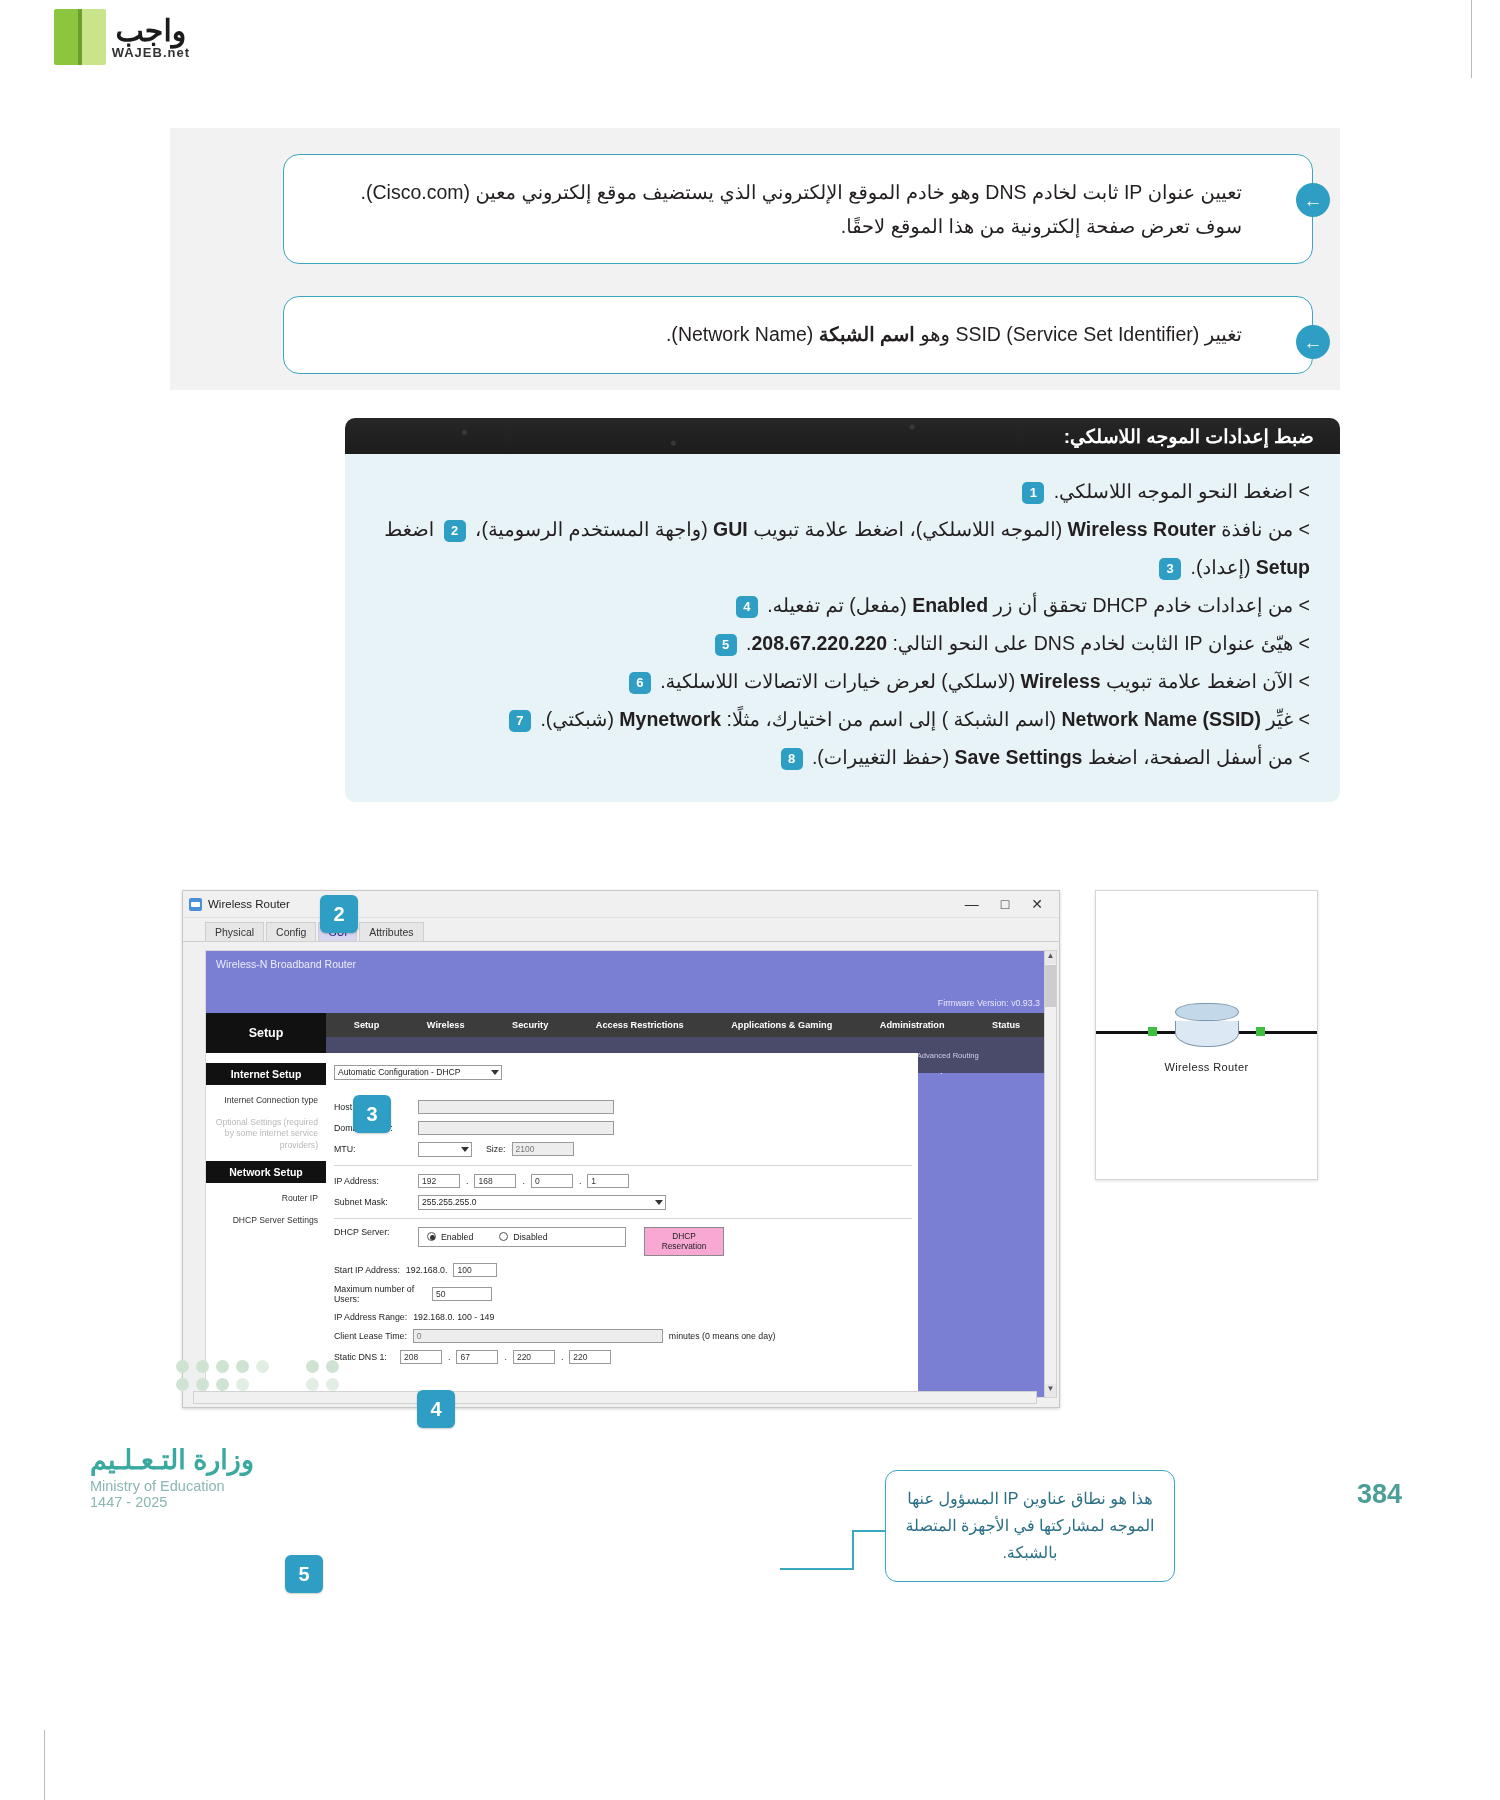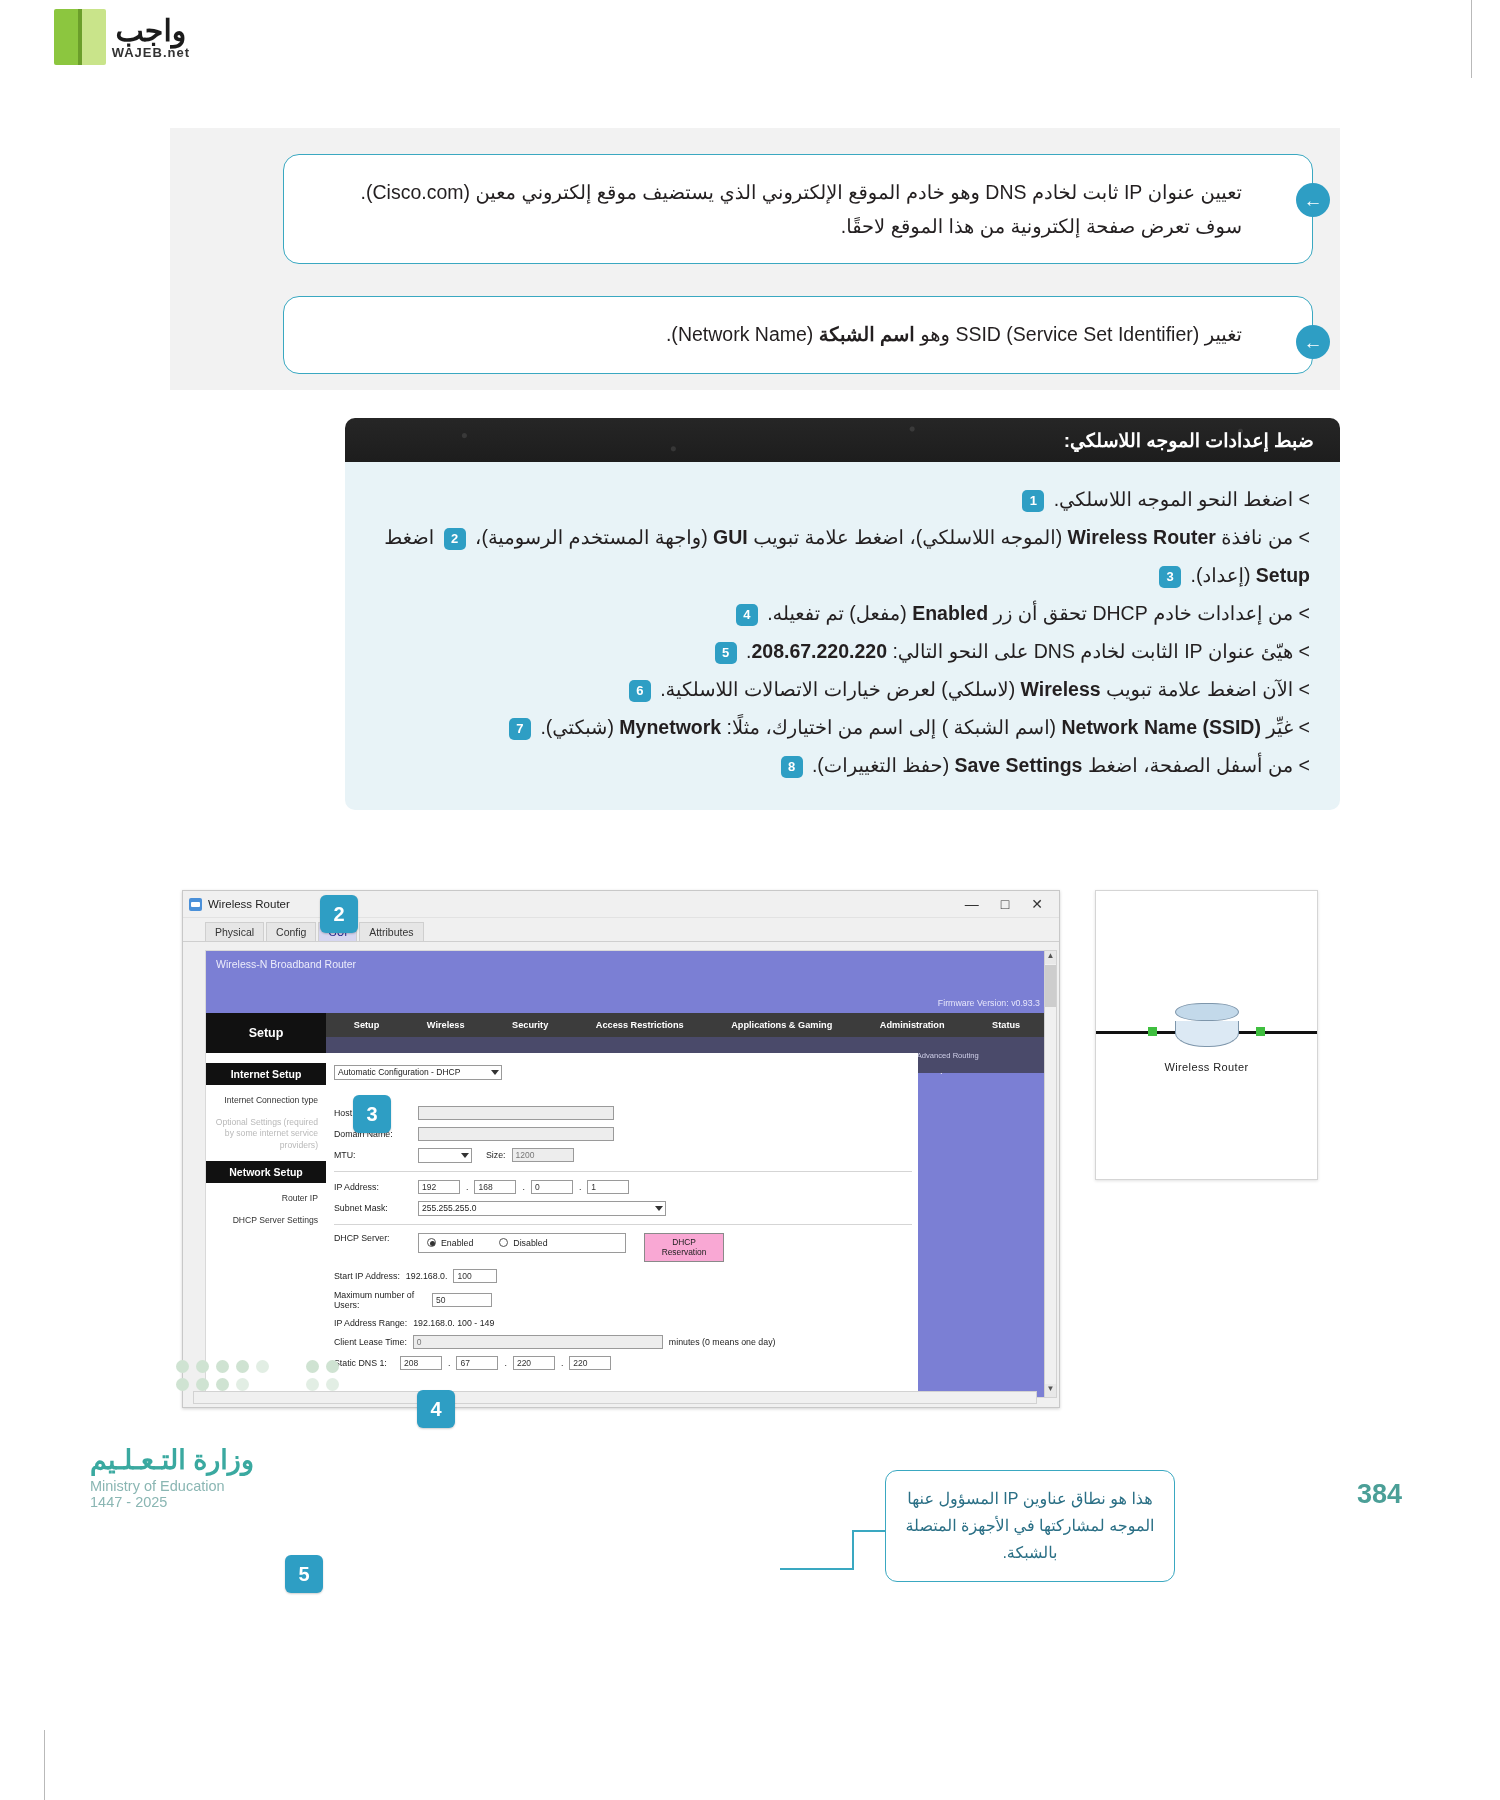--- a/index.html
+++ b/index.html
@@ -58,21 +58,21 @@
     font-size:19px; line-height:1;
   }
   #callout1 { left:283px; top:154px; width:1030px; }
   #callout2 { left:283px; top:296px; width:1030px; padding-bottom:22px; }
 
   
   .steps-wrap {
     position:absolute; left:345px; top:418px; width:995px;
   }
   .steps-header {
-    height:44px;
+    height:36px;
     background:
       radial-gradient(circle at 12% 40%, rgba(255,255,255,0.10) 0 2px, transparent 3px),
       radial-gradient(circle at 33% 70%, rgba(255,255,255,0.10) 0 2px, transparent 3px),
       radial-gradient(circle at 57% 25%, rgba(255,255,255,0.10) 0 2px, transparent 3px),
       radial-gradient(circle at 78% 60%, rgba(255,255,255,0.10) 0 2px, transparent 3px),
       radial-gradient(circle at 90% 30%, rgba(255,255,255,0.10) 0 2px, transparent 3px),
       linear-gradient(#262626,#1d1d1d);
     border-radius:10px 10px 0 0;
     display:flex; align-items:center; justify-content:flex-start;
     padding:0 26px;
@@ -424,37 +424,37 @@
         <div class="gui-left">
           <div class="sec">Internet Setup</div>
           <div class="lbl">Internet Connection type</div>
           <div class="lbl faded">Optional Settings (required by some internet service providers)</div>
           <div class="sec">Network Setup</div>
           <div class="lbl">Router IP</div>
           <div class="lbl">DHCP Server Settings</div>
         </div>
 
         <div class="gui-main">
-          <div style="margin-bottom:26px;">
+          <div style="margin-bottom:20px;">
             <span class="sel" style="width:168px;">Automatic Configuration - DHCP</span>
           </div>
 
           <div class="fld-row">
             <span class="cap">Host Name:</span>
             <span class="inp grey" style="width:196px;"></span>
           </div>
           <div class="fld-row">
             <span class="cap">Domain Name:</span>
             <span class="inp grey" style="width:196px;"></span>
           </div>
           <div class="fld-row">
             <span class="cap">MTU:</span>
             <span class="sel" style="width:54px;"></span>
             <span style="margin-left:8px;">Size:</span>
-            <span class="inp grey" style="width:62px;">1200</span>
+            <span class="inp grey" style="width:62px;">2100</span>
           </div>
 
           <div class="hr"></div>
 
           <div class="fld-row">
             <span class="cap">IP Address:</span>
             <span class="inp octet">192</span>
             <span>.</span>
             <span class="inp octet">168</span>
             <span>.</span>

